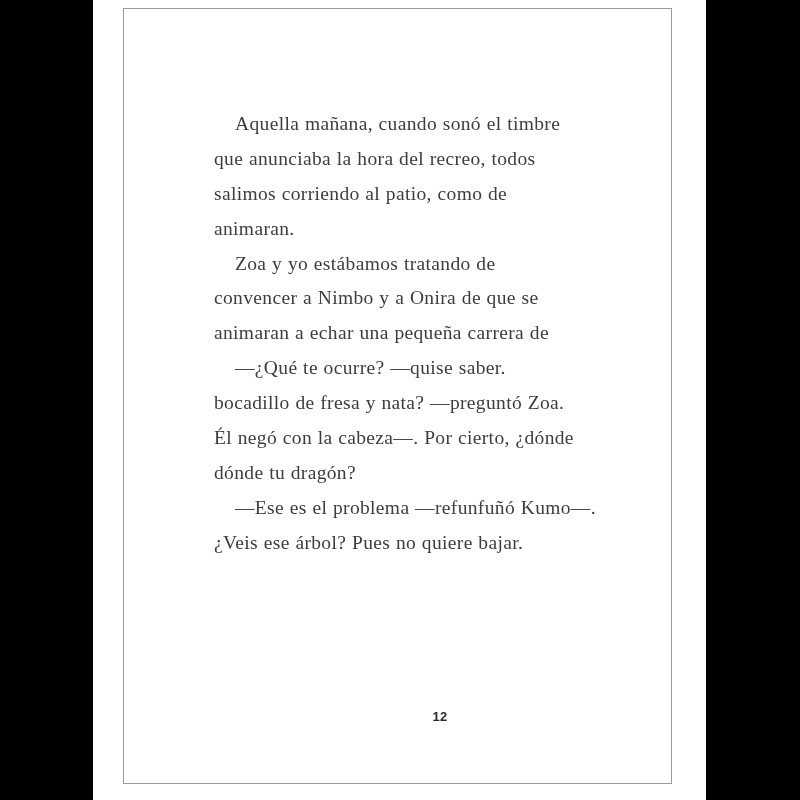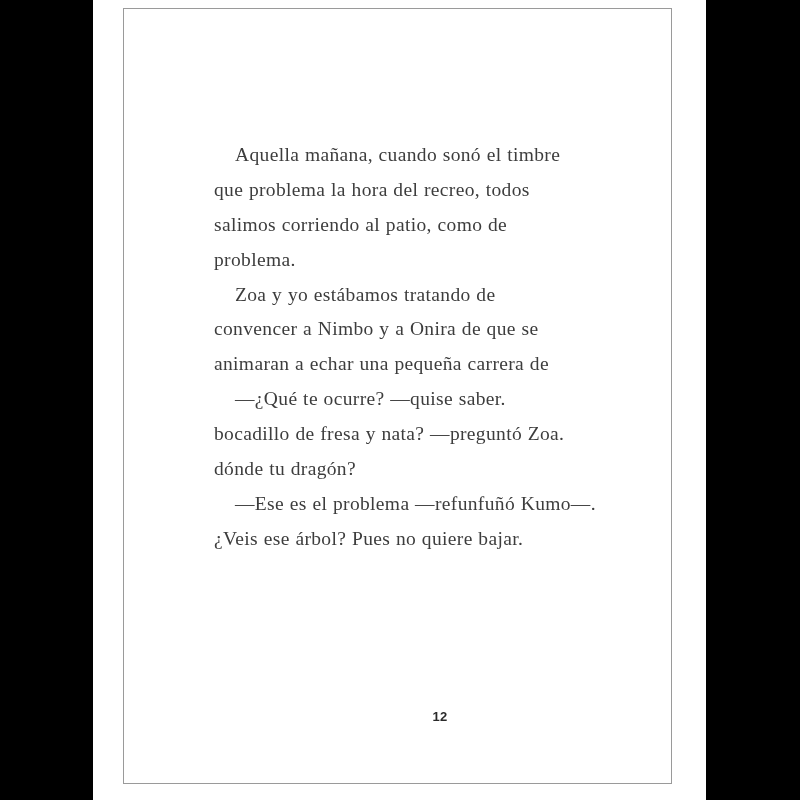--- a/index.html
+++ b/index.html
@@ -37,21 +37,20 @@
       position: absolute;
       left: 214px;
       top: 107px;
       width: 400px;
       font-family: "Liberation Serif", "DejaVu Serif", serif;
       font-size: 19.5px;
       line-height: 34.9px;
       color: #3d3d3d;
       letter-spacing: 0.35px;
       word-spacing: 0.5px;
-      margin-top: 31px;
     }
     .line {
       display: block;
       white-space: nowrap;
       height: 34.9px;
     }
     .line.indent {
       padding-left: 21px;
     }
     .page-number {
@@ -70,27 +69,28 @@
   </style>
 </head>
 <body>
 
 <div class="viewport">
   <div class="sheet"></div>
   <div class="page-frame"></div>
 
   <div class="text-block">
     <span class="line indent">Aquella mañana, cuando sonó el timbre</span>
-    <span class="line">que problema la hora del recreo, todos</span>
+    <span class="line">que anunciaba la hora del recreo, todos</span>
     <span class="line">salimos corriendo al patio, como de</span>
-    <span class="line">problema.</span>
+    <span class="line">animaran.</span>
     <span class="line indent">Zoa y yo estábamos tratando de</span>
     <span class="line">convencer a Nimbo y a Onira de que se</span>
     <span class="line">animaran a echar una pequeña carrera de</span>
     <span class="line indent">—¿Qué te ocurre? —quise saber.</span>
     <span class="line">bocadillo de fresa y nata? —preguntó Zoa.</span>
+    <span class="line">Él negó con la cabeza—. Por cierto, ¿dónde</span>
     <span class="line">dónde tu dragón?</span>
     <span class="line indent">—Ese es el problema —refunfuñó Kumo—.</span>
     <span class="line">¿Veis ese árbol? Pues no quiere bajar.</span>
   </div>
 
   <div class="page-number">12</div>
 </div>
 
 </body></html>

